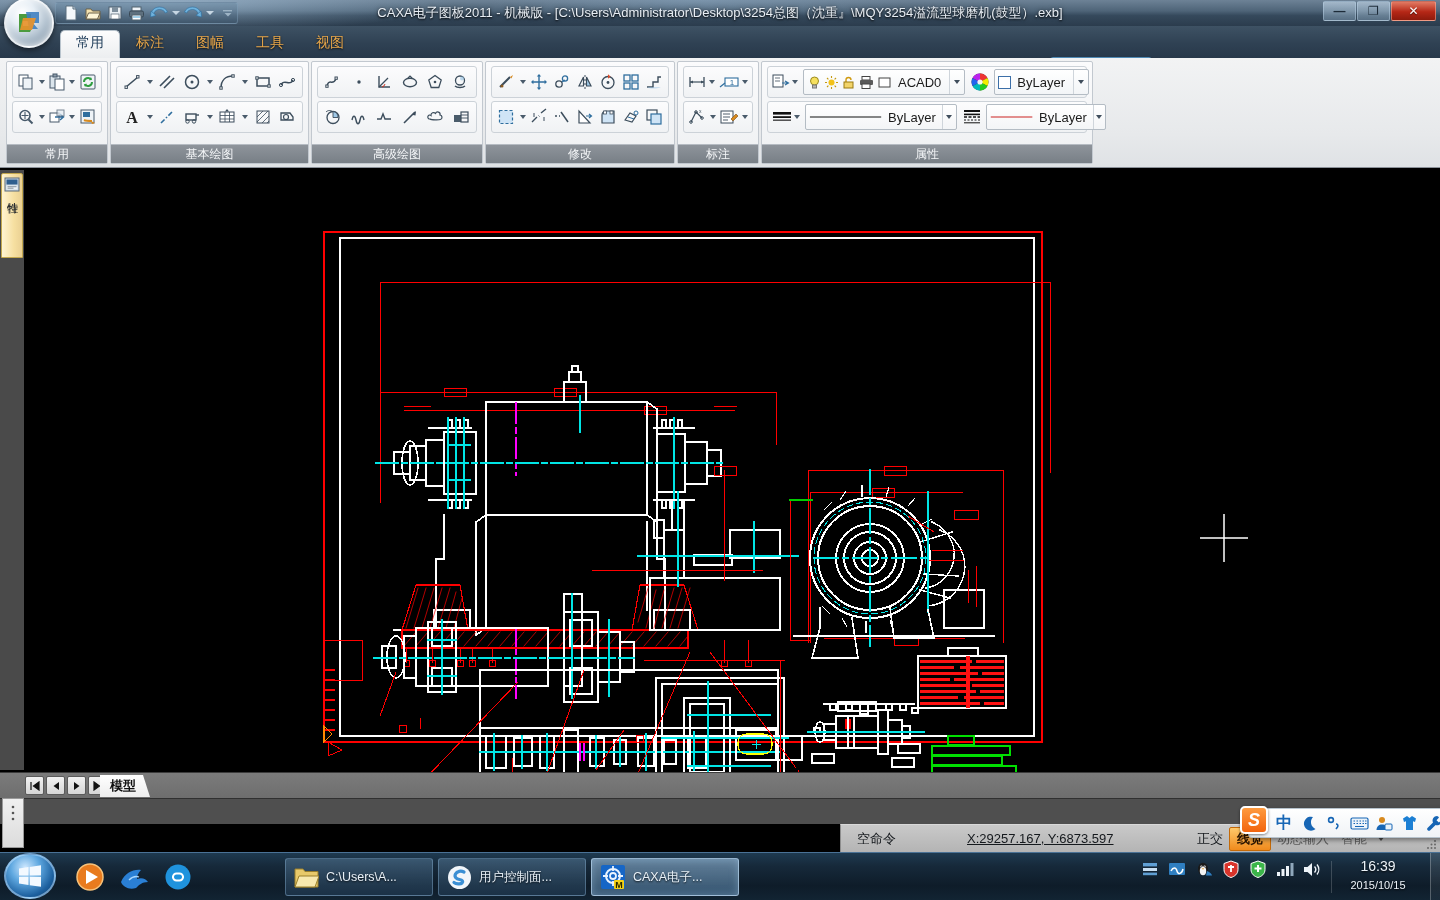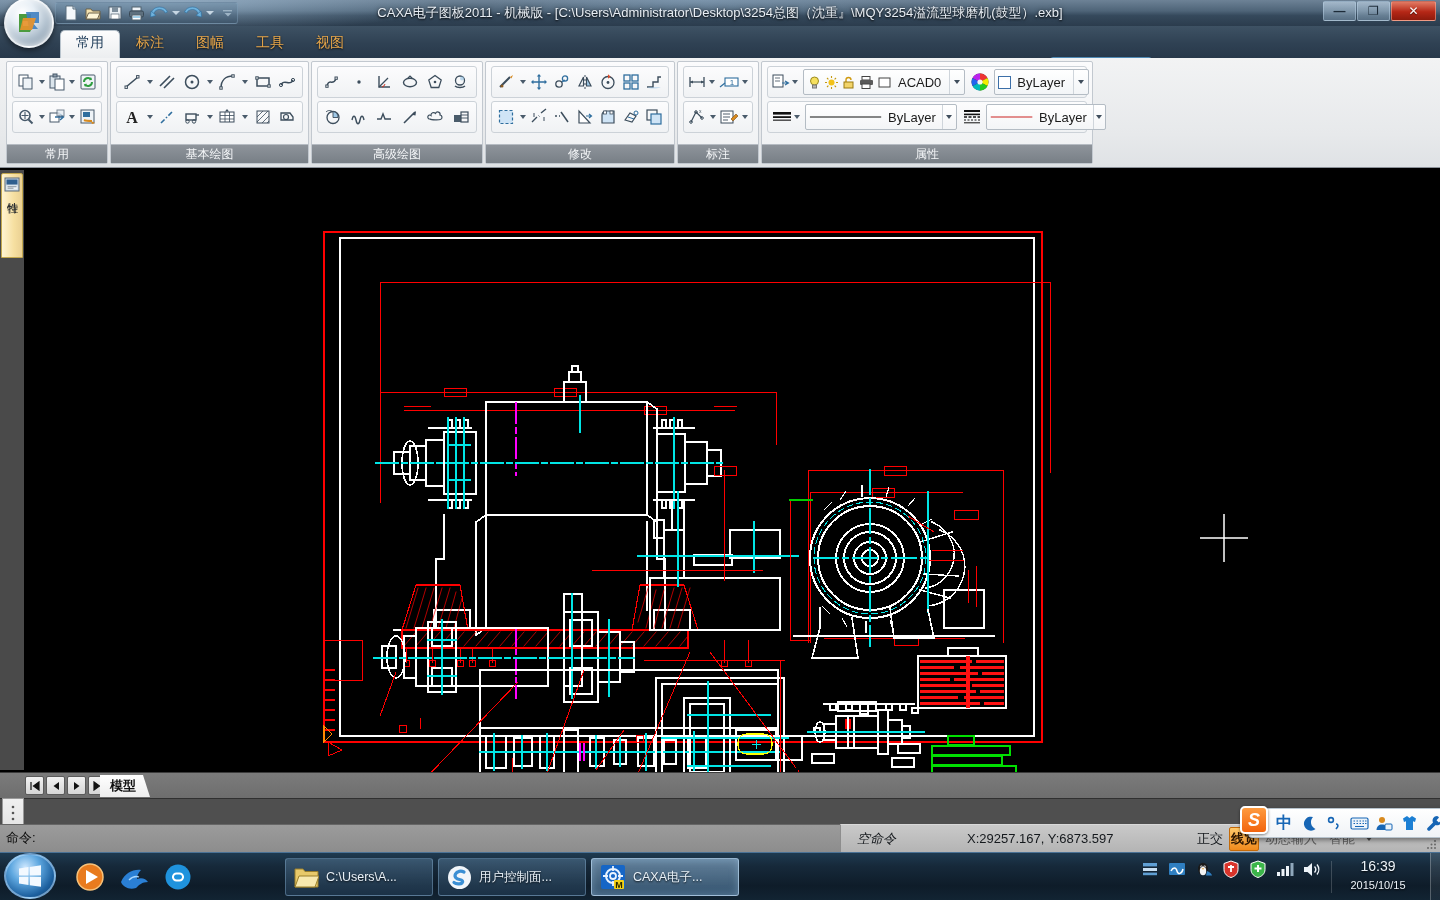--- a/index.html
+++ b/index.html
@@ -171,21 +171,21 @@
 
   
   .statusbar{
     position:absolute; left:840px; top:824px; width:600px; height:28px;
     background:linear-gradient(180deg,#c9c9c9,#b4b4b4);
     border-top:1px solid #d8d8d8; border-left:1px solid #8d8d8d;
     display:flex; align-items:center;
   }
   .st-item{ font-size:13px; color:#15191d; padding:0 6px; cursor:pointer; white-space:nowrap; }
   .st-item.active{ background:linear-gradient(180deg,#ffc96b,#f08a1c); border:1px solid #c46a08;
-                   border-radius:2px; padding:2px 1px; color:#2b1500; font-weight:bold; }
+                   border-radius:2px; padding:2px 7px; color:#2b1500; font-weight:bold; }
   .st-dim{ color:#5d5d5d; }
   .st-caret{ border-left:4px solid transparent; border-right:4px solid transparent; border-top:5px solid #4b4b4b; margin-left:4px;}
   .st-grip{ position:absolute; right:2px; bottom:2px; width:12px; height:12px; }
 
   
   .ime{
     position:absolute; left:1248px; top:808px; height:30px; z-index:40;
     background:linear-gradient(180deg,#ffffff,#f0f3f6);
     border:1px solid #b7c3cd; border-radius:4px;
     display:flex; align-items:center; gap:3px; padding:0 4px 0 24px;
@@ -1374,27 +1374,24 @@
 
   <div class="cmdpanel"></div>
   <div class="cmd-grip" style="top:798px;">
     <svg width="4" height="22" viewBox="0 0 4 22">
         <circle cx="2" cy="3" r="1.3" fill="#555"></circle>
         <circle cx="2" cy="9" r="1.3" fill="#555"></circle>
         <circle cx="2" cy="15" r="1.3" fill="#555"></circle>
       </svg>
   </div>
 
-  <div class="cmdline">
-    <span class="cmd-prompt">命令:</span>
-  </div>
 
   <div class="statusbar">
-    <span class="st-item" style="width:120px; padding-left:16px;font-style:italic;">空命令</span>
-    <span class="st-item" style="width:230px;">X:29257.167, Y:6873.597</span>
+    <span class="st-item" style="width:120px; padding-left:16px;">空命令</span>
+    <span class="st-item" style="width:230px;text-decoration:underline;">X:29257.167, Y:6873.597</span>
     <span class="st-item">正交</span>
     <span class="st-item active">线宽</span>
     <span class="st-item st-dim">动态输入</span>
     <span class="st-item st-dim">智能</span>
     <span class="st-caret"></span>
     <svg class="st-grip" viewBox="0 0 12 12">
       <circle cx="9" cy="3" r="1" fill="#6a6a6a"></circle>
         <circle cx="9" cy="6.5" r="1" fill="#6a6a6a"></circle>
         <circle cx="5.5" cy="6.5" r="1" fill="#6a6a6a"></circle>
       <circle cx="9" cy="10" r="1" fill="#6a6a6a"></circle>

